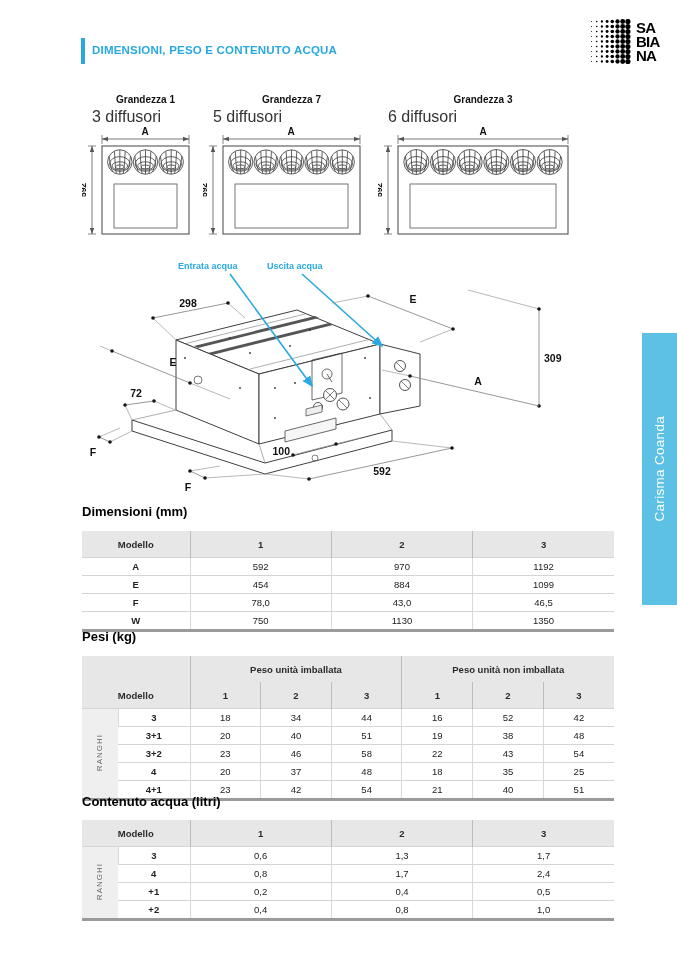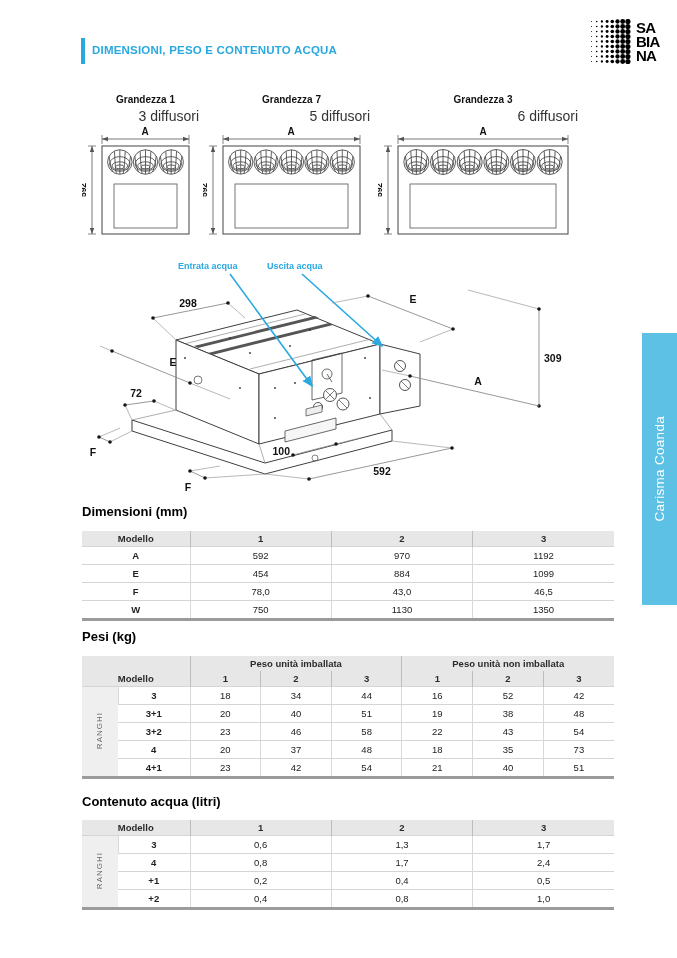--- a/index.html
+++ b/index.html
@@ -7,42 +7,42 @@
         font-family:"Liberation Sans",sans-serif;color:#222;}
   .abs{position:absolute;}
 
   
   #accent-bar{left:81px;top:38px;width:4px;height:26px;background:#29A9E0;}
   #page-title{left:92px;top:44px;font-size:11.5px;font-weight:bold;color:#29A9E0;letter-spacing:.2px;}
   #logo{left:589px;top:19px;}
 
   
   .fig-title{font-size:10px;font-weight:bold;color:#111;text-align:center;}
-  .fig-sub{font-size:14px;color:#333;text-align:right;margin-top:1px;}
+  .fig-sub{font-size:16px;color:#333;text-align:left;margin-top:1px;}
   .fig-svg text{font-family:"Liberation Sans",sans-serif;}
   .dimnum{font-size:8.5px;font-weight:bold;fill:#111;}
   .dimletter{font-size:10px;font-weight:bold;fill:#111;}
 
   
   #iso-svg text{font-family:"Liberation Sans",sans-serif;}
   .dim-label{font-size:10.5px;font-weight:bold;fill:#111;}
   .pipe-label{font-size:9px;font-weight:bold;fill:#29A9E0;}
   .dimline{stroke:#8c8c8c;stroke-width:.9;fill:none;}
   .extline{stroke:#9a9a9a;stroke-width:.7;fill:none;}
   .dot{fill:#151515;}
   .unit{stroke:#3f3f3f;stroke-width:1;fill:#ffffff;}
   .unitthin{stroke:#777;stroke-width:.6;fill:none;}
 
   
   .section-heading{font-size:13px;font-weight:bold;color:#000000;}
 
   
   table.data-table{border-collapse:collapse;table-layout:fixed;width:532px;
     font-size:9.5px;color:#222;border-bottom:3px solid #9b9b9b;}
-  table.data-table thead th{background:#e7e7e7;height:15px;font-weight:bold;color:#2b2b2b;
+  table.data-table thead th{background:#e7e7e7;height:26px;font-weight:bold;color:#2b2b2b;
     text-align:center;padding:0;}
   table.data-table thead th + th{border-left:1px solid #bdbdbd;}
   table.data-table tbody th,table.data-table tbody td{border-top:1px solid #d5d5d5;
     border-left:1px solid #d9d9d9;height:17px;text-align:center;padding:0;font-weight:normal;}
   table.data-table tbody tr > *:first-child{border-left:none;}
   table.data-table tbody th.rowlabel{font-weight:bold;}
   table.data-table tbody th.rowgroup{background:#efefef;}
   .vert{writing-mode:vertical-rl;transform:rotate(180deg);font-size:8px;color:#666;
         letter-spacing:1px;display:inline-block;}
 
@@ -528,21 +528,21 @@
           <td>43</td>
           <td>54</td>
         </tr>
         <tr>
           <th class="rowlabel">4</th>
           <td>20</td>
           <td>37</td>
           <td>48</td>
           <td>18</td>
           <td>35</td>
-          <td>73</td>
+          <td>25</td>
         </tr>
         <tr>
           <th class="rowlabel">4+1</th>
           <td>23</td>
           <td>42</td>
           <td>54</td>
           <td>21</td>
           <td>40</td>
           <td>51</td>
         </tr>

